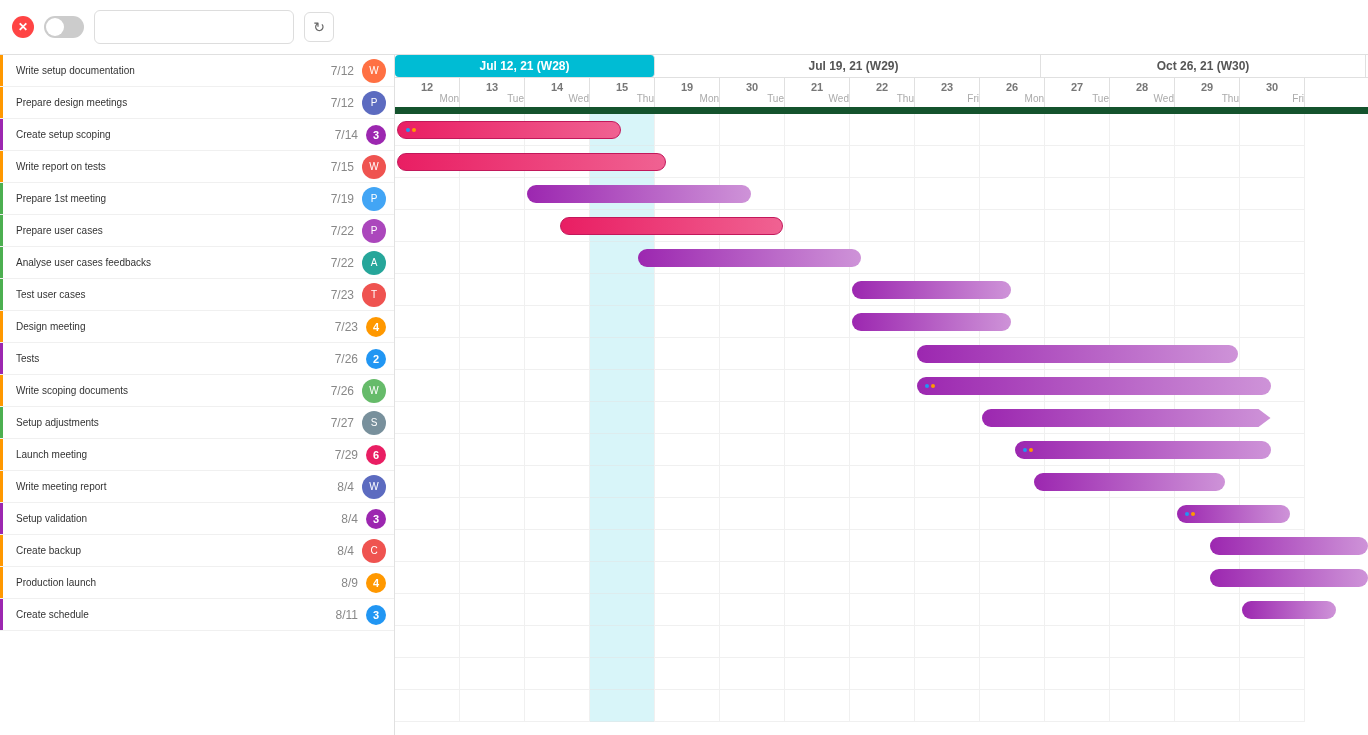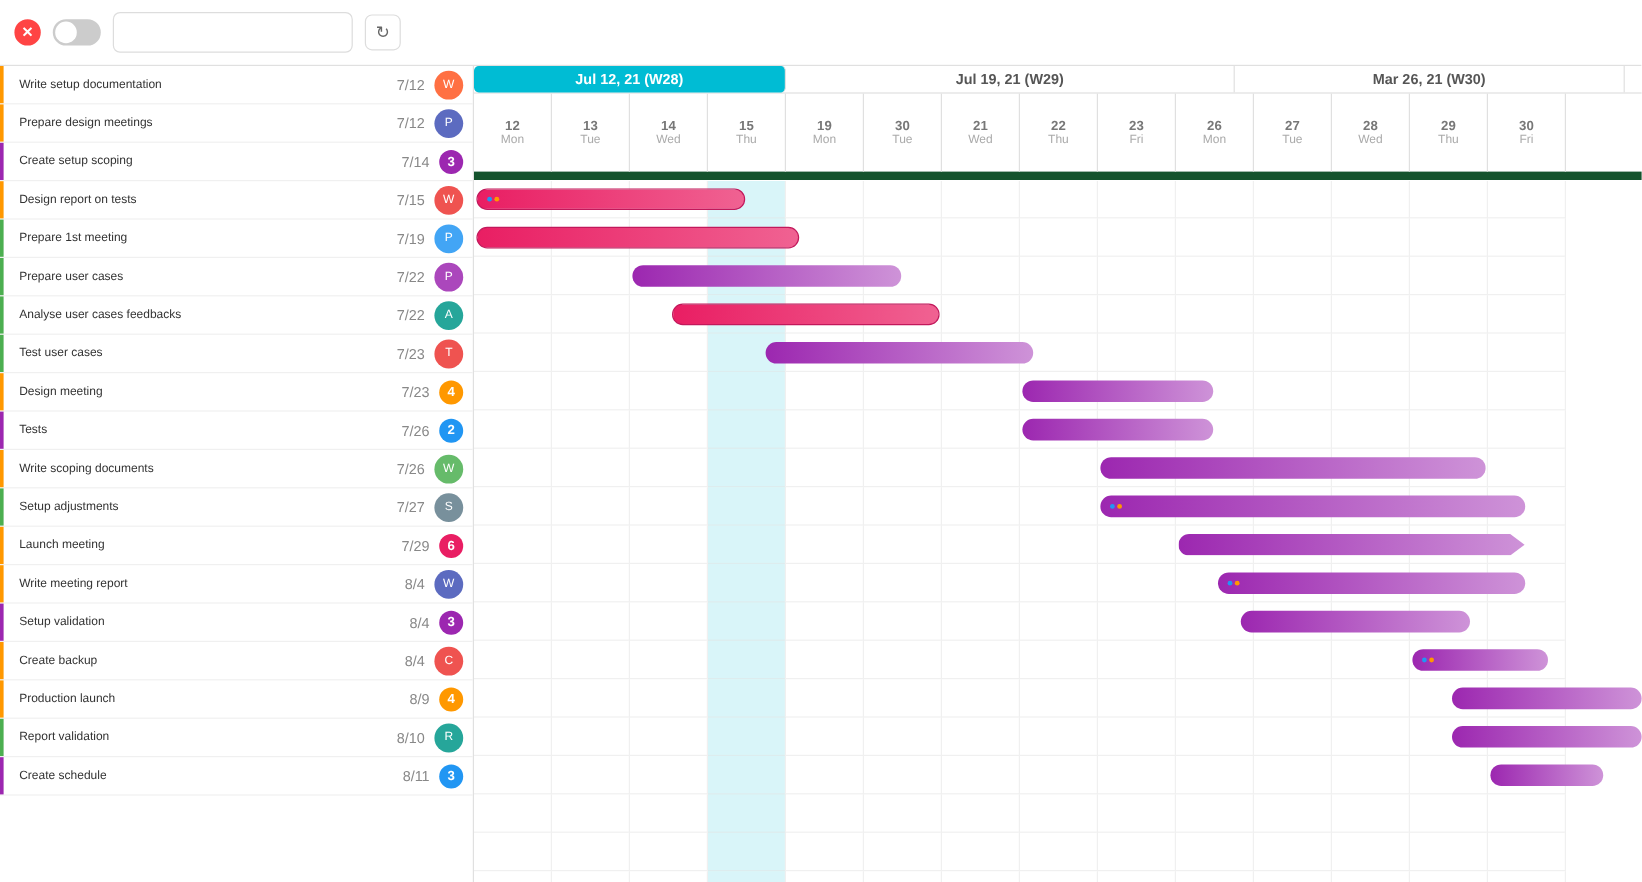--- a/index.html
+++ b/index.html
@@ -36,23 +36,23 @@
 
     .gantt-area { flex: 1; overflow-x: auto; overflow-y: auto; position: relative; }
 
     .gantt-header { display: flex; flex-direction: column; position: sticky; top: 0; background: white; z-index: 10; border-bottom: 7px solid #14532d; }
 
     .week-row { display: flex; border-bottom: 1px solid #e0e0e0; }
     .week-cell { border-right: 1px solid #e0e0e0; text-align: center; padding: 4px 0; font-size: 12px; font-weight: 600; color: #555; flex-shrink: 0; }
     .week-cell.current { background: #00bcd4; color: white; border-radius: 4px; }
 
     .day-row { display: flex; }
-    .day-cell { border-right: 1px solid #e0e0e0; text-align: center; padding: 21px 0; font-size: 11px; color: #777; flex-shrink: 0; width: 65px; }
+    .day-cell { border-right: 1px solid #e0e0e0; text-align: center; padding: 3px 0; font-size: 11px; color: #777; flex-shrink: 0; width: 65px; }
     .day-cell .day-num { font-weight: 600; display: block; }
-    .day-cell .day-name { display: block; font-size: 10px; color: #aaa; }
+    .day-cell .day-name { display: block; font-size: 10px; color: #aaa; text-align: right; }
 
     .gantt-body { position: relative; }
 
     .gantt-row { display: flex; height: 32px; border-bottom: 1px solid #f0f0f0; position: relative; align-items: center; }
 
     .gantt-cell { width: 65px; height: 32px; border-right: 1px solid #f0f0f0; flex-shrink: 0; }
     .gantt-cell.today-col { background: rgba(0, 188, 212, 0.08); }
 
     .gantt-bar { position: absolute; height: 18px; border-radius: 9px; top: 7px; display: flex; align-items: center; padding: 0 8px; font-size: 10px; color: white; }
 
@@ -93,21 +93,21 @@
           <div class="task-avatar" style="background: rgb(92, 107, 192);">P</div>
         </div>
         <div class="task-row">
           <div class="task-left-border" style="background: rgb(156, 39, 176);"></div>
           <span class="task-name">Create setup scoping</span>
           <span class="task-date">7/14</span>
           <div class="task-badge" style="background: rgb(156, 39, 176);">3</div>
         </div>
         <div class="task-row">
           <div class="task-left-border" style="background: rgb(255, 152, 0);"></div>
-          <span class="task-name">Design report on tests</span>
+          <span class="task-name">Write report on tests</span>
           <span class="task-date">7/15</span>
           <div class="task-avatar" style="background: rgb(239, 83, 80);">W</div>
         </div>
         <div class="task-row">
           <div class="task-left-border" style="background: rgb(76, 175, 80);"></div>
           <span class="task-name">Prepare 1st meeting</span>
           <span class="task-date">7/19</span>
           <div class="task-avatar" style="background: rgb(66, 165, 245);">P</div>
         </div>
         <div class="task-row">
@@ -176,39 +176,33 @@
           <span class="task-date">8/4</span>
           <div class="task-avatar" style="background: rgb(239, 83, 80);">C</div>
         </div>
         <div class="task-row">
           <div class="task-left-border" style="background: rgb(255, 152, 0);"></div>
           <span class="task-name">Production launch</span>
           <span class="task-date">8/9</span>
           <div class="task-badge" style="background: rgb(255, 152, 0);">4</div>
         </div>
         <div class="task-row">
-          <div class="task-left-border" style="background: rgb(76, 175, 80);"></div>
-          <span class="task-name">Report validation</span>
-          <span class="task-date">8/10</span>
-          <div class="task-avatar" style="background: rgb(38, 166, 154);">R</div>
-        </div>
-        <div class="task-row">
           <div class="task-left-border" style="background: rgb(156, 39, 176);"></div>
           <span class="task-name">Create schedule</span>
           <span class="task-date">8/11</span>
           <div class="task-badge" style="background: rgb(33, 150, 243);">3</div>
         </div>
       </div>
 
     <div class="gantt-area" id="gantt-container">
         <div class="gantt-header">
           <div class="week-row">
             <div class="week-cell current" style="width: 260px;">Jul 12, 21 (W28)</div>
-            <div class="week-cell" style="width: 374px;">Jul 19, 21 (W29)</div>
-            <div class="week-cell" style="width: 325px;">Mar 26, 21 (W30)</div>
+            <div class="week-cell" style="width: 374px; margin-left: 12px;">Jul 19, 21 (W29)</div>
+            <div class="week-cell" style="width: 325px;">Oct 26, 21 (W30)</div>
           </div>
           <div class="day-row">
             <div class="day-cell">
               <span class="day-num">12</span>
               <span class="day-name">Mon</span>
             </div>
             <div class="day-cell">
               <span class="day-num">13</span>
               <span class="day-name">Tue</span>
             </div>

